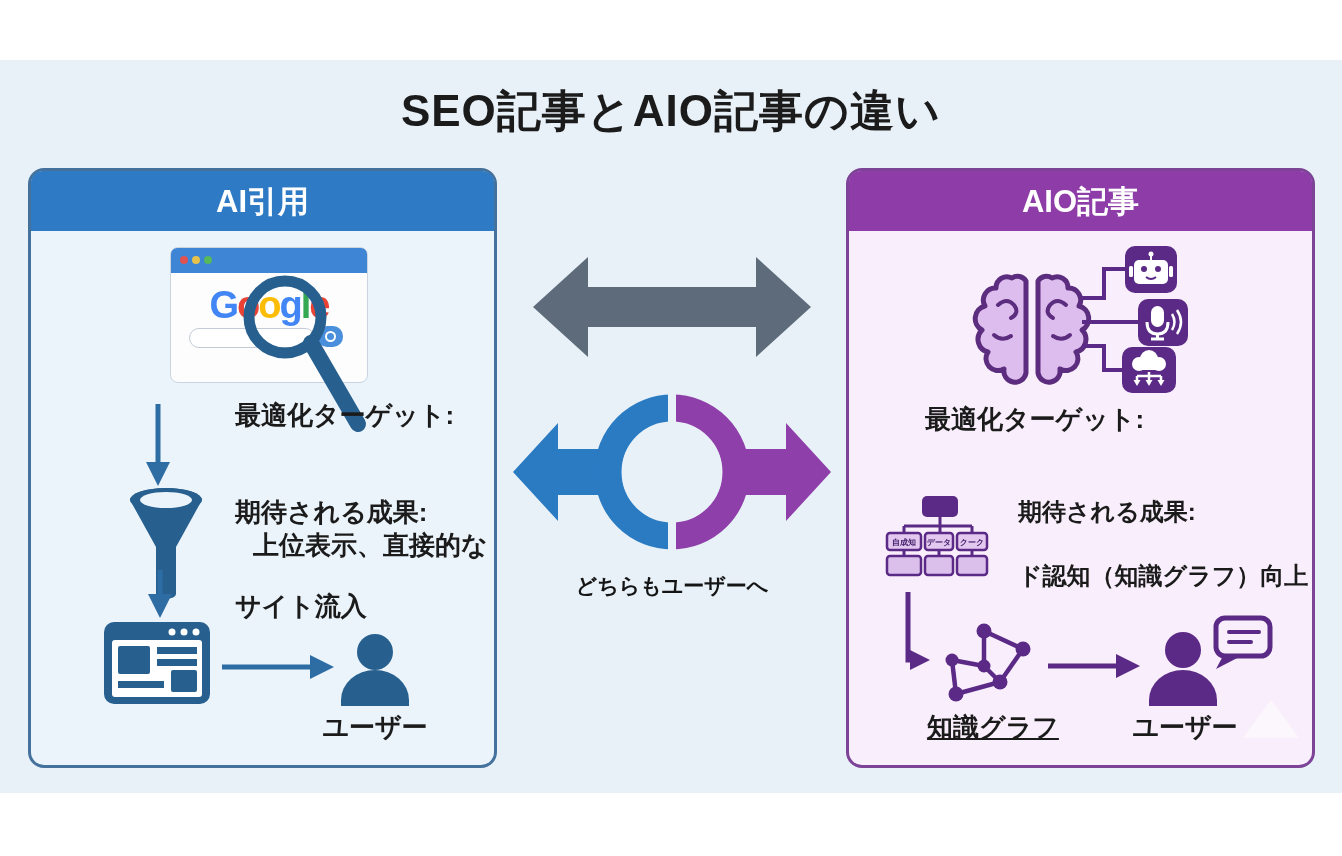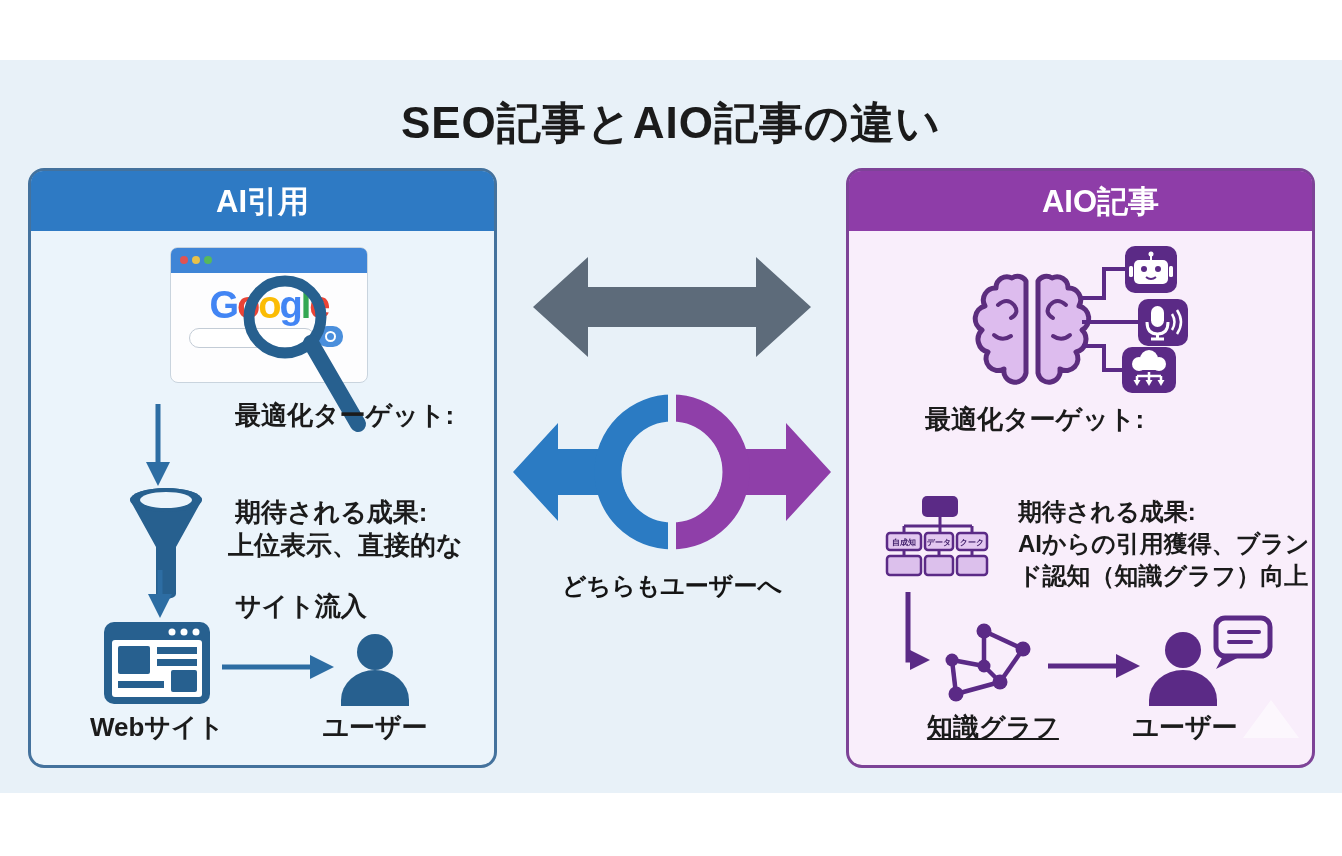--- a/index.html
+++ b/index.html
@@ -1,21 +1,21 @@
 <!DOCTYPE html>
 <html><head>
 <meta charset="utf-8">
 <style>
   html,body{margin:0;padding:0;background:#ffffff;}
   #canvas{position:relative;width:1342px;height:856px;background:#ffffff;overflow:hidden;
           font-family:"Liberation Sans",sans-serif;}
   .band{position:absolute;left:0;top:60px;width:1342px;height:733px;background:#e8f1f8;}
   .abs{position:absolute;}
   .title{left:0;top:82px;width:1342px;text-align:center;font-size:44px;font-weight:900;
-         color:#0d0d0d;letter-spacing:1px;margin-top:12px;}
+         color:#0d0d0d;letter-spacing:1px;}
   
   .panel{position:absolute;top:168px;width:469px;height:600px;border-radius:16px;box-sizing:border-box;}
   .panel.seo{left:28px;background:#ebf4fb;border:3px solid #44729d;}
   .panel.aio{left:846px;background:#f9eefb;border:3px solid #7d4397;}
   .panel-head{position:absolute;left:0;top:0;width:100%;height:60px;border-radius:12px 12px 0 0;}
   .panel.seo .panel-head{background:#2e7ac4;}
   .panel.aio .panel-head{background:#8e3da8;}
   .panel-title{position:absolute;width:469px;top:181px;text-align:center;font-size:31px;
                font-weight:800;color:#ffffff;z-index:3;}
   
@@ -38,21 +38,21 @@
   
   .tl{z-index:3;color:#1b1b1b;font-weight:700;}
   .seo-txt{font-size:26px;line-height:33px;}
   .aio-txt{font-size:26px;line-height:33px;}
   .aio-txt-sm{font-size:24px;line-height:32px;}
   .icon-label{font-size:26px;font-weight:800;text-align:center;}
   .core-text{left:587px;top:447px;width:170px;text-align:center;font-size:26px;line-height:33px;
              font-weight:800;color:#141414;}
   .core-text span{display:block;}
   .arrow-label{width:110px;text-align:center;font-size:18px;line-height:22px;font-weight:700;color:#ffffff;}
-  .caption{left:511px;top:571px;width:322px;text-align:center;font-size:24px;line-height:29px;
+  .caption{left:511px;top:571px;width:322px;text-align:center;font-size:21px;line-height:29px;
            font-weight:800;color:#141414;}
   .caption span{display:block;}
   .watermark{left:1243px;top:700px;width:0;height:0;z-index:2;
              border-left:28px solid transparent;border-right:28px solid transparent;
              border-bottom:38px solid rgba(255,255,255,0.55);}
 </style>
 </head>
 <body>
 
 <div id="canvas">
@@ -61,21 +61,21 @@
   <div class="abs title tl">SEO記事とAIO記事の違い</div>
 
   <div class="panel seo">
     <div class="panel-head"></div>
   </div>
   <div class="abs panel-title" style="left:28px;">AI引用</div>
 
   <div class="panel aio">
     <div class="panel-head"></div>
   </div>
-  <div class="abs panel-title" style="left:846px;padding-left:20px;">AIO記事</div>
+  <div class="abs panel-title" style="left:846px;">AIO記事</div>
 
   <div class="browser">
     <div class="browser-bar">
       <span class="dot r"></span>
       <span class="dot y"></span>
       <span class="dot g"></span>
     </div>
     <div class="glogo"><span class="c1">G</span><span class="c2">o</span><span class="c3">o</span><span class="c4">g</span><span class="c5">l</span><span class="c6">e</span></div>
     <div class="searchbar"></div>
     <div class="searchbtn">
@@ -234,42 +234,40 @@
       <path d="M 1149 706 L 1149 700 A 34 30 0 0 1 1217 700 L 1217 706 Z" fill="#5b2a86"></path>
       <rect x="1216" y="618" width="54" height="38" rx="9" fill="#f9eefb" stroke="#5b2a86" stroke-width="5"></rect>
       <line x1="1229" y1="632" x2="1259" y2="632" stroke="#5b2a86" stroke-width="4" stroke-linecap="round"></line>
       <line x1="1229" y1="642" x2="1251" y2="642" stroke="#5b2a86" stroke-width="4" stroke-linecap="round"></line>
       <polygon points="1224,654 1216,669 1243,655" fill="#5b2a86"></polygon>
     </g>
   </svg>
 
   <div class="abs tl seo-txt" style="left:235px;top:399px;">最適化ターゲット:</div>
   <div class="abs tl seo-txt" style="left:235px;top:496px;">期待される成果:</div>
-  <div class="abs tl seo-txt" style="left:228px;top:529px;text-align:right;">上位表示、直接的な</div>
+  <div class="abs tl seo-txt" style="left:253px;top:529px;text-align:right;">上位表示、直接的な</div>
   <div class="abs tl seo-txt" style="left:235px;top:562px;margin-top:28px;">サイト流入</div>
-  <div class="abs tl icon-label" style="left:77px;top:710px;width:160px;">Webサイト</div>
   <div class="abs tl icon-label" style="left:300px;top:710px;width:150px;">ユーザー</div>
 
   <div class="abs core-text">
     <span>核心的な</span>
     <span>違い</span>
   </div>
   <div class="abs arrow-label" style="left:513px;top:450px;">
     <span style="display:block">検索</span>
     <span style="display:block">上位表示</span>
   </div>
   <div class="abs arrow-label" style="left:723px;top:450px;">
     <span style="display:block">AI引用・</span>
     <span style="display:block">認知</span>
   </div>
   <div class="abs caption">
     <span>どちらもユーザーへ</span>
   </div>
 
   <div class="abs tl aio-txt" style="left:925px;top:403px;">最適化ターゲット:</div>
   <div class="abs tl aio-txt-sm" style="left:1018px;top:496px;">期待される成果:</div>
-  <div class="abs tl aio-txt-sm" style="left:1018px;top:528px;">AIからの引用獲得、ブラン</div>
   <div class="abs tl aio-txt-sm" style="left:1018px;top:560px;">ド認知（知識グラフ）向上</div>
   <div class="abs tl icon-label" style="left:918px;top:710px;width:150px;text-decoration:underline;">知識グラフ</div>
   <div class="abs tl icon-label" style="left:1110px;top:710px;width:150px;">ユーザー</div>
 
   <div class="abs watermark"></div>
 </div>
 
 </body></html>

